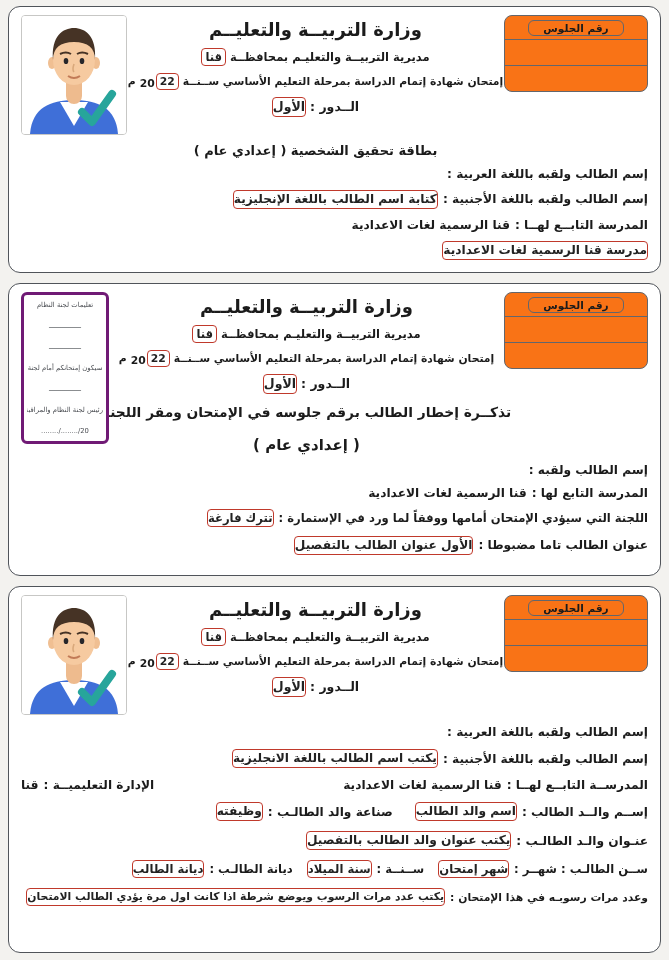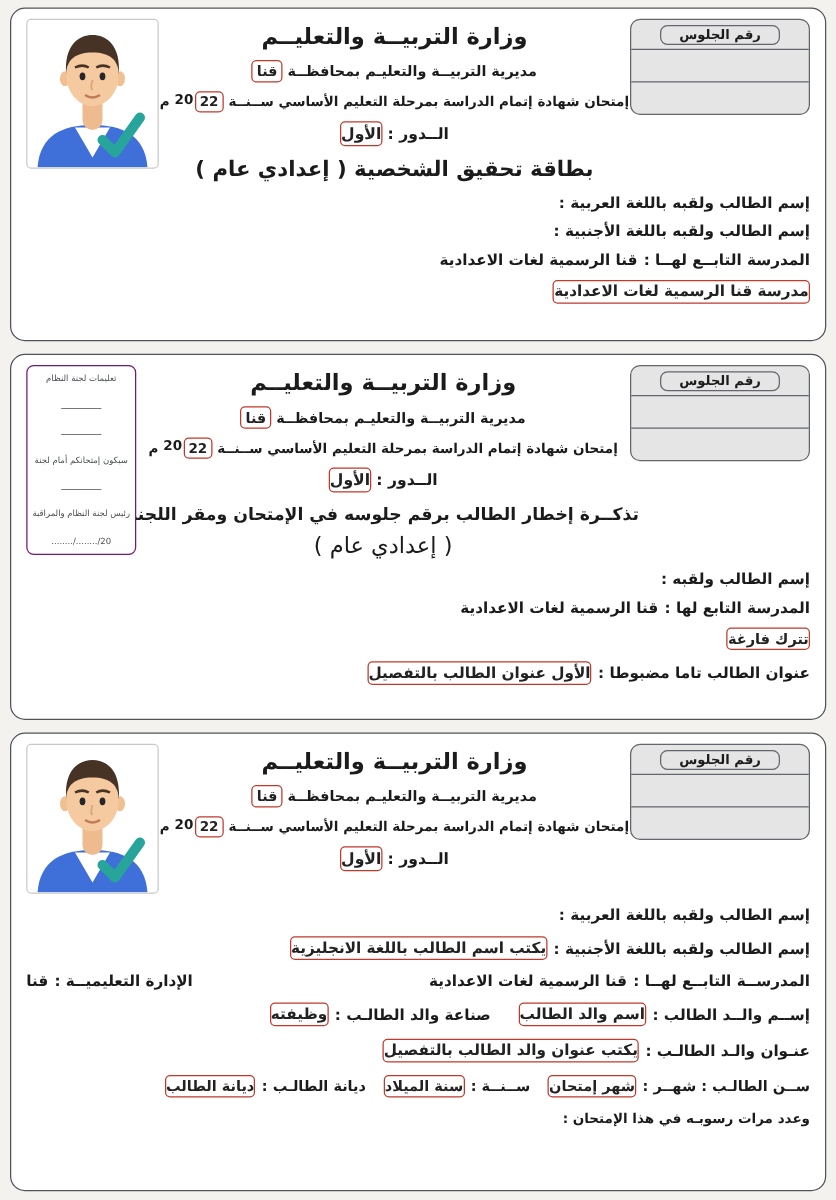--- a/index.html
+++ b/index.html
@@ -17,44 +17,44 @@
     padding:8px 12px;
     box-sizing:border-box;
   }
   #card1{top:6px;height:267px}
   #card2{top:283px;height:293px}
   #card3{top:586px;height:367px}
 
   .top-row{display:flex;align-items:flex-start;gap:8px}
 
   
-  .seat-box{width:142px;flex:0 0 auto;border:1.2px solid #63666c;border-radius:8px;background:#e5e5e5}
+  .seat-box{width:142px;flex:0 0 auto;border:1.2px solid #63666c;border-radius:8px;background:#f97316}
   .seat-label-wrap{display:flex;justify-content:center;padding:4px 6px 3px}
   .seat-label{border:1.1px solid #63666c;border-radius:6px;padding:1px 14px;font-size:10.5px;font-weight:bold;white-space:nowrap}
   .seat-row{height:25px;border-top:1.1px solid #63666c}
 
   
   .header-col{flex:1;display:flex;flex-direction:column;align-items:center;padding-top:2px;min-width:0}
   .ministry{font-size:18px;font-weight:bold;letter-spacing:.4px;margin-top:2px;white-space:nowrap}
   .hline{display:flex;align-items:center;gap:4px;font-weight:bold;white-space:nowrap}
   .directorate{font-size:11.5px;margin-top:8px}
   .exam{font-size:10.8px;margin-top:7px}
   .round{font-size:12.5px;margin-top:7px}
-  .card-title{font-size:17px;font-weight:bold;margin-top:9px;white-space:nowrap}
+  .card-title{font-size:13px;font-weight:bold;margin-top:26px;white-space:nowrap}
   .big-title{font-size:13.8px;font-weight:bold;margin-top:10px;white-space:nowrap}
-  .sub-title{font-size:18px;font-weight:normal;margin-top:6px}
-
-  .yearwrap{direction:ltr;display:inline-flex;align-items:flex-start;gap:1px}
+  .sub-title{font-size:15px;font-weight:bold;margin-top:16px}
+
+  .yearwrap{direction:ltr;display:inline-flex;align-items:flex-end;gap:1px}
 
   
   .photo-box{width:104px;height:118px;flex:0 0 auto;border:1px solid #c7c7c5;border-radius:4px;background:#fff;overflow:hidden}
   .photo-box svg{display:block;width:100%;height:100%}
 
   
-  .notice-box{width:88px;height:152px;flex:0 0 auto;border:1px solid #701a75;border-radius:6px;background:#fff;
+  .notice-box{width:88px;height:152px;flex:0 0 auto;border:3px solid #701a75;border-radius:6px;background:#fff;
     padding:5px 3px;box-sizing:border-box;display:flex;flex-direction:column;justify-content:space-between;
     text-align:center;color:#4a4d52;font-size:6.8px;line-height:1.5}
   .notice-box .nline{white-space:nowrap;overflow:hidden}
 
   
   .rbox{display:inline-block;border:1.5px solid #c0392b;border-radius:4px;padding:0 0;line-height:1.4;font-weight:bold;color:#222}
   .rbox.tight{padding:0 3px}
 
   
   .body-lines{margin-top:9px}
@@ -123,20 +123,21 @@
       </svg>
     </div>
   </div>
 
   <div class="body-lines">
     <div class="bline first">
       <span>إسم الطالب ولقبه باللغة العربية :</span>
     </div>
     <div class="bline">
       <span>إسم الطالب ولقبه باللغة الأجنبية :</span>
+      <span class="rbox">كتابة اسم الطالب باللغة الإنجليزية</span>
     </div>
     <div class="bline">
       <span>المدرسة التابــع لهــا :</span>
       <span>قنا الرسمية لغات الاعدادية</span>
     </div>
     <div class="bline">
       <span class="rbox">مدرسة قنا الرسمية لغات الاعدادية</span>
     </div>
   </div>
 </section>
@@ -187,20 +188,21 @@
 
   <div class="body-lines">
     <div class="bline first">
       <span>إسم الطالب ولقبه :</span>
     </div>
     <div class="bline">
       <span>المدرسة التابع لها :</span>
       <span>قنا الرسمية لغات الاعدادية</span>
     </div>
     <div class="bline small">
+      <span>اللجنة التي سيؤدي الإمتحان أمامها ووفقاً لما ورد في الإستمارة :</span>
       <span class="rbox">تترك فارغة</span>
     </div>
     <div class="bline">
       <span>عنوان الطالب تاما مضبوطا :</span>
       <span class="rbox">الأول عنوان الطالب بالتفصيل</span>
     </div>
   </div>
 </section>
 
 <section class="card" id="card3">
@@ -296,15 +298,16 @@
         <span>ســنــة :</span>
         <span class="rbox">سنة الميلاد</span>
       </span>
       <span class="pair">
         <span>ديانة الطالـب :</span>
         <span class="rbox">ديانة الطالب</span>
       </span>
     </div>
     <div class="bline smaller">
       <span>وعدد مرات رسوبـه في هذا الإمتحان :</span>
+      <span class="rbox">يكتب عدد مرات الرسوب ويوضع شرطة اذا كانت اول مرة يؤدي الطالب الامتحان</span>
     </div>
   </div>
 </section>
 
 </body></html>

